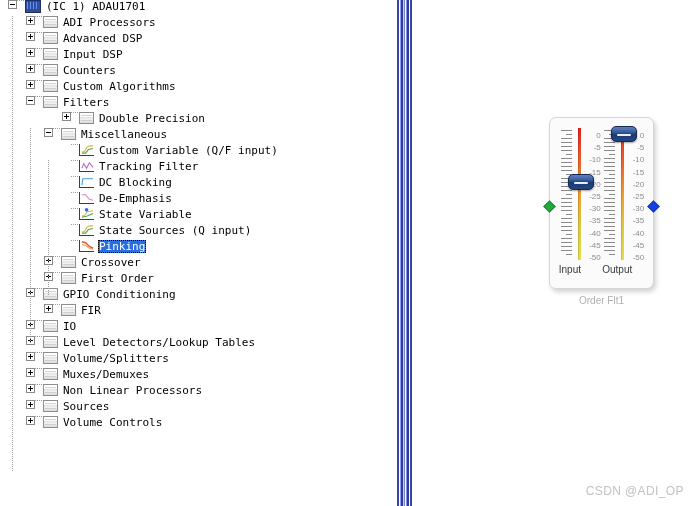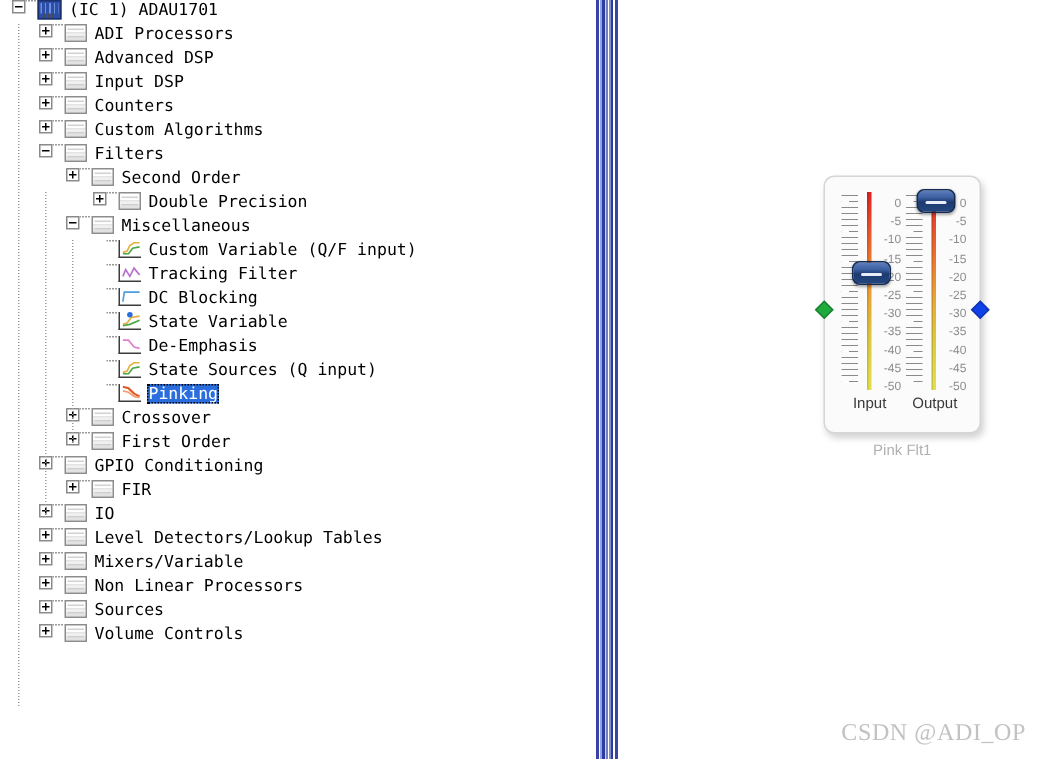--- a/index.html
+++ b/index.html
@@ -258,35 +258,34 @@
     left: 8px; right: 8px; top: 146px;
     height: 14px;
     display: flex;
     justify-content: space-around;
   }
   .axis-labels span {
     font-family: "Liberation Sans", sans-serif;
     font-size: 10px;
     color: #3a3a3a;
     width: 42px;
-    text-align: center;
   }
   #block-caption {
     margin-top: 6px;
     text-align: center;
     font-family: "Liberation Sans", sans-serif;
     font-size: 10px;
     color: #b0b0b0;
   }
 
   #watermark {
     position: absolute;
     right: 8px; bottom: 8px;
-    font-family: Liberation Serif, serif;
-    font-size: 16px;
+    font-family: Liberation Sans, sans-serif;
+    font-size: 12px;
     color: #c2c2c2;
     letter-spacing: 0.4px;
   }
 </style>
 </head>
 <body>
 
 <div id="app">
 
   <div id="tree-panel">
@@ -335,27 +334,20 @@
           <span class="dots"></span>
           <span class="ic-folder"></span>
           <span class="tree-label">Custom Algorithms</span>
         </div>
         <div class="tree-row">
           <span class="indent" style="width: 26px;"></span>
           <span class="exp"></span>
           <span class="dots"></span>
           <span class="ic-folder"></span>
           <span class="tree-label">Filters</span>
-        </div>
-        <div class="tree-row">
-          <span class="indent" style="width: 44px;"></span>
-          <span class="exp plus"></span>
-          <span class="dots"></span>
-          <span class="ic-folder"></span>
-          <span class="tree-label">Second Order</span>
         </div>
         <div class="tree-row">
           <span class="indent" style="width: 62px;"></span>
           <span class="exp plus"></span>
           <span class="dots"></span>
           <span class="ic-folder"></span>
           <span class="tree-label">Double Precision</span>
         </div>
         <div class="tree-row">
           <span class="indent" style="width: 44px;"></span>
@@ -396,20 +388,33 @@
           <span class="exp-spacer"></span>
           <span class="dots"></span>
           <span class="ic-plot">
             <span class="curve">
               <svg viewBox="0 0 14 12" preserveAspectRatio="none">
                 <polyline points="1,10 2,3 13,3" fill="none" stroke="#4a9fe0" stroke-width="1.2"></polyline>
               </svg>
             </span>
           </span>
           <span class="tree-label">DC Blocking</span>
+        </div>
+        <div class="tree-row">
+          <span class="indent" style="width: 62px;"></span>
+          <span class="exp-spacer"></span>
+          <span class="dots"></span>
+          <span class="ic-plot">
+            <span class="curve">
+              <svg viewBox="0 0 14 12" preserveAspectRatio="none">
+                <polyline points="1,3 5,3 9,8 13,9" fill="none" stroke="#e07fd0" stroke-width="1.2"></polyline>
+              </svg>
+            </span>
+          </span>
+          <span class="tree-label">De-Emphasis</span>
         </div>
         <div class="tree-row">
           <span class="indent" style="width: 62px;"></span>
           <span class="exp-spacer"></span>
           <span class="dots"></span>
           <span class="ic-plot">
             <span class="curve">
               <svg viewBox="0 0 14 12" preserveAspectRatio="none">
                 <polyline points="1,9 4,8 7,4 13,3" fill="none" stroke="#e8b03a" stroke-width="1.2"></polyline>
                 <polyline points="1,10 6,9 13,6" fill="none" stroke="#4aa84a" stroke-width="1.2"></polyline>
@@ -419,33 +424,20 @@
           </span>
           <span class="tree-label">State Variable</span>
         </div>
         <div class="tree-row">
           <span class="indent" style="width: 62px;"></span>
           <span class="exp-spacer"></span>
           <span class="dots"></span>
           <span class="ic-plot">
             <span class="curve">
               <svg viewBox="0 0 14 12" preserveAspectRatio="none">
-                <polyline points="1,3 5,3 9,8 13,9" fill="none" stroke="#e07fd0" stroke-width="1.2"></polyline>
-              </svg>
-            </span>
-          </span>
-          <span class="tree-label">De-Emphasis</span>
-        </div>
-        <div class="tree-row">
-          <span class="indent" style="width: 62px;"></span>
-          <span class="exp-spacer"></span>
-          <span class="dots"></span>
-          <span class="ic-plot">
-            <span class="curve">
-              <svg viewBox="0 0 14 12" preserveAspectRatio="none">
                 <polyline points="1,9 4,8 6,4 9,2 13,2" fill="none" stroke="#e8b03a" stroke-width="1.2"></polyline>
                 <polyline points="1,10 5,10 8,6 13,5" fill="none" stroke="#4aa84a" stroke-width="1.2"></polyline>
               </svg>
             </span>
           </span>
           <span class="tree-label">State Sources (Q input)</span>
         </div>
         <div class="tree-row selected">
           <span class="indent" style="width: 62px;"></span>
           <span class="exp-spacer"></span>
@@ -500,21 +492,28 @@
           <span class="exp plus"></span>
           <span class="dots"></span>
           <span class="ic-folder"></span>
           <span class="tree-label">Level Detectors/Lookup Tables</span>
         </div>
         <div class="tree-row">
           <span class="indent" style="width: 26px;"></span>
           <span class="exp plus"></span>
           <span class="dots"></span>
           <span class="ic-folder"></span>
-          <span class="tree-label">Mixers/Variable</span>
+          <span class="tree-label">Volume/Splitters</span>
+        </div>
+        <div class="tree-row">
+          <span class="indent" style="width: 26px;"></span>
+          <span class="exp plus"></span>
+          <span class="dots"></span>
+          <span class="ic-folder"></span>
+          <span class="tree-label">Muxes/Demuxes</span>
         </div>
         <div class="tree-row">
           <span class="indent" style="width: 26px;"></span>
           <span class="exp plus"></span>
           <span class="dots"></span>
           <span class="ic-folder"></span>
           <span class="tree-label">Non Linear Processors</span>
         </div>
         <div class="tree-row">
           <span class="indent" style="width: 26px;"></span>
@@ -587,19 +586,19 @@
           </div>
 
         </div>
 
         <div class="axis-labels">
           <span>Input</span>
           <span>Output</span>
         </div>
       </div>
 
-      <div id="block-caption">Pink Flt1</div>
+      <div id="block-caption">Order Flt1</div>
     </div>
 
     <div id="watermark">CSDN @ADI_OP</div>
   </div>
 
 </div>
 
 </body></html>

